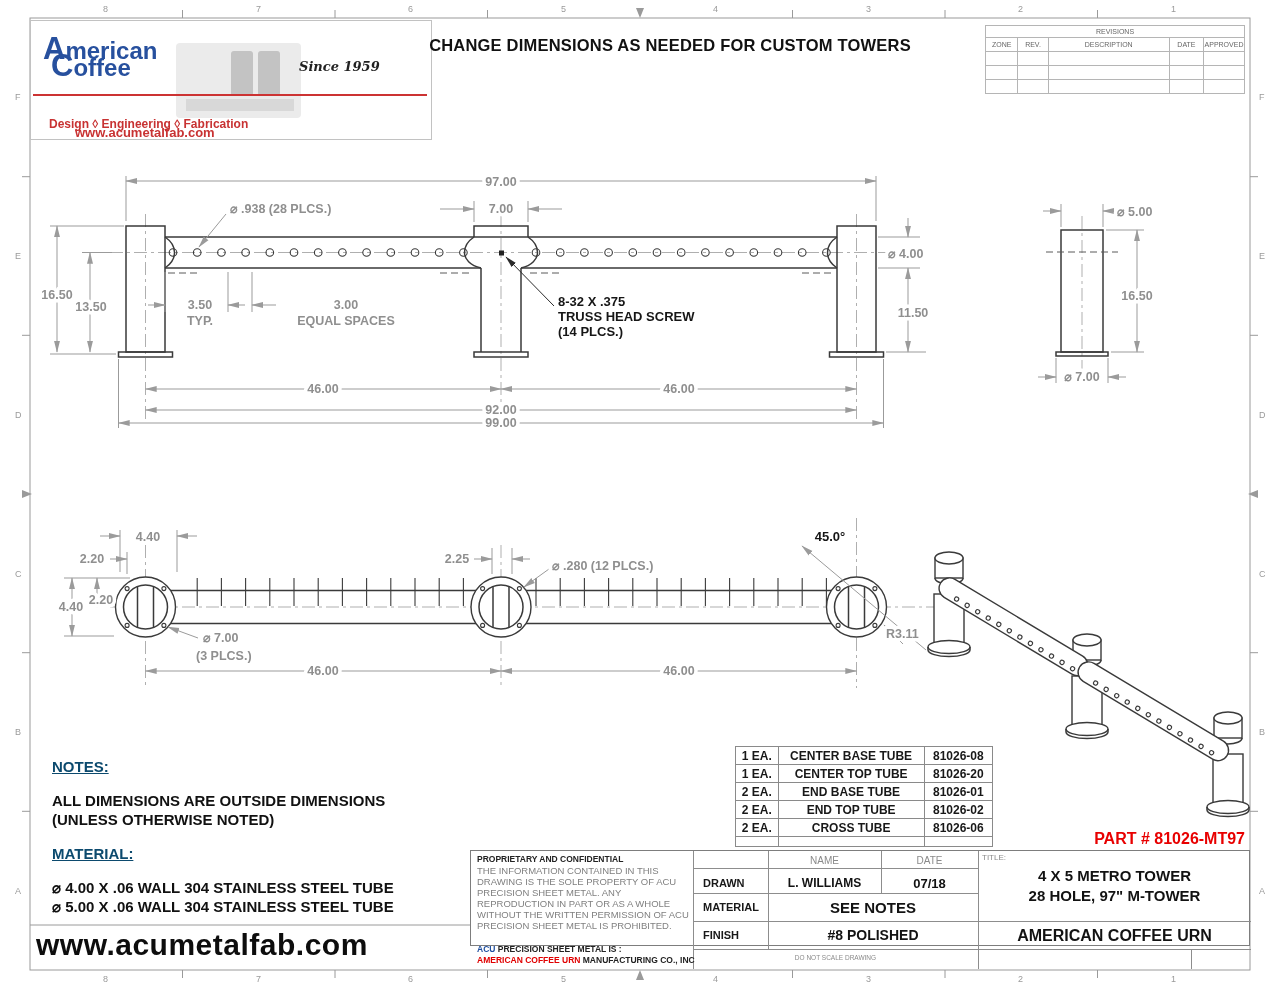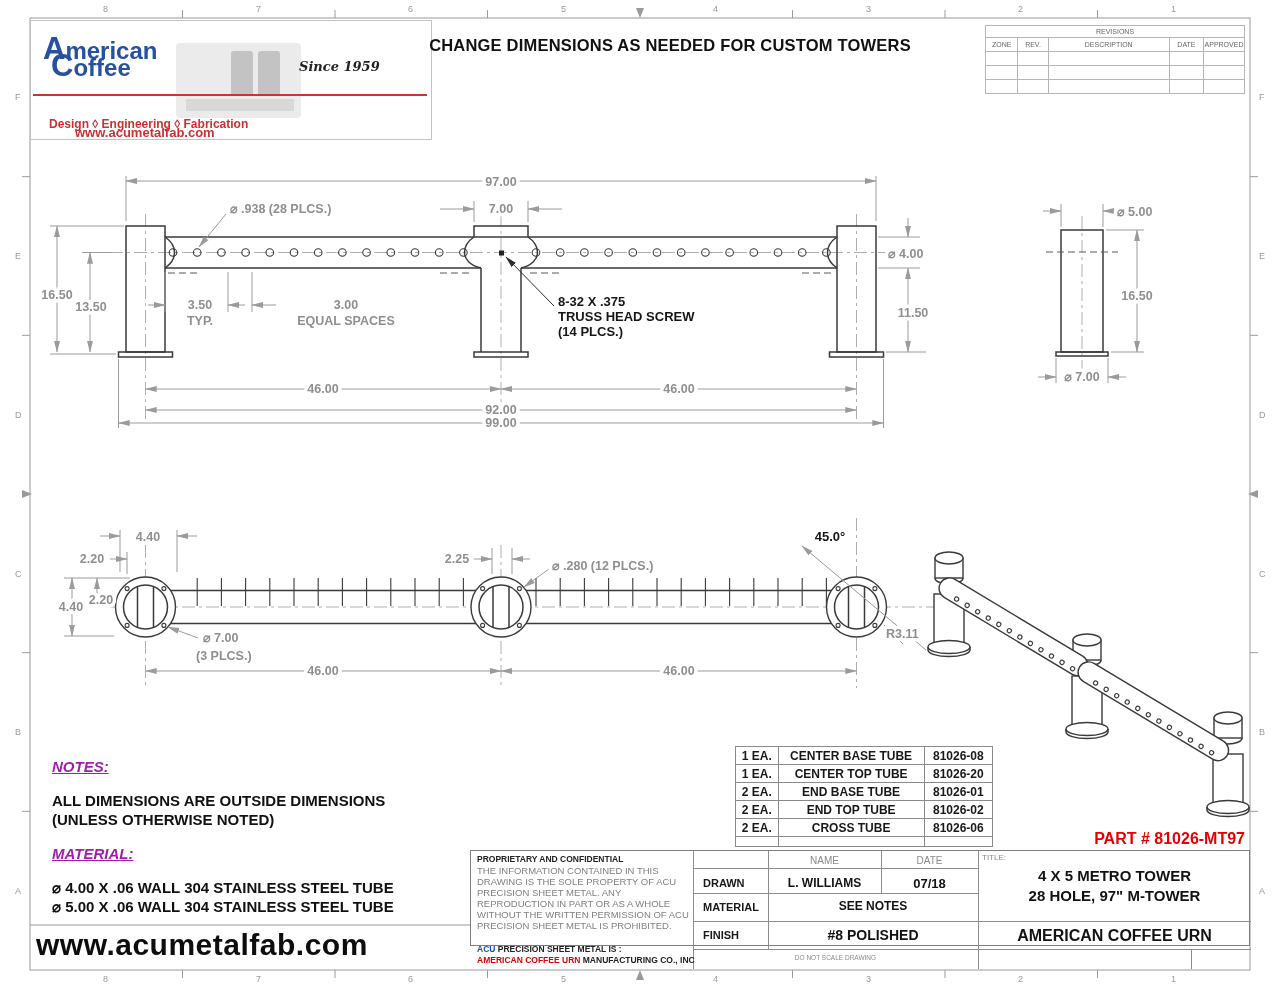--- a/index.html
+++ b/index.html
@@ -21,21 +21,21 @@
   .urn-cyl{position:absolute;background:#b9b9b9;border-radius:3px;}
   .urn-tray{position:absolute;background:#d2d2d2;}
   
   .hdr-note{position:absolute;left:400px;top:36px;width:540px;text-align:center;font-size:16.5px;font-weight:bold;color:#111;letter-spacing:.2px;}
   
   .rev{position:absolute;left:985px;top:25px;width:260px;border-collapse:collapse;font-size:7px;color:#666;}
   .rev td{border:1px solid #b5b5b5;text-align:center;padding:0;height:13px;}
   .rev .t{height:11px;}
   .rev .r{height:14px;}
   
-  .note-h{position:absolute;font-size:15px;font-weight:bold;color:#a21caf;text-decoration:underline;font-style:italic;}
+  .note-h{position:absolute;font-size:15px;font-weight:bold;color:#0c4a6e;text-decoration:underline;}
   .note-t{position:absolute;font-size:15px;font-weight:bold;color:#111;white-space:nowrap;}
   .big-web{position:absolute;left:36px;top:928px;font-size:30px;font-weight:bold;color:#0d0d0d;letter-spacing:.5px;}
   
   .parts{position:absolute;left:735px;top:746px;width:258px;border-collapse:collapse;font-size:12px;font-weight:bold;color:#181818;}
   .parts td{border:1px solid #8a8a8a;text-align:center;padding:0;height:17px;white-space:nowrap;}
   .parts .empty td{height:9px;}
   .partnum{position:absolute;left:1000px;top:830px;width:245px;text-align:right;font-size:16px;font-weight:bold;color:#e80000;white-space:nowrap;}
   
   .tb{position:absolute;left:470px;top:850px;width:780px;height:96px;border:1px solid #7d7d7d;background:#fff;box-sizing:border-box;}
   .tb .vline,.tb .hline{position:absolute;background:#8d8d8d;}
@@ -488,21 +488,21 @@
   <div class="tb-para" style="left:6px;top:14px;width:212px">THE INFORMATION CONTAINED IN THIS DRAWING IS THE SOLE PROPERTY OF ACU PRECISION SHEET METAL.  ANY REPRODUCTION IN PART OR AS A WHOLE WITHOUT THE WRITTEN PERMISSION OF ACU PRECISION SHEET METAL IS PROHIBITED.</div>
   <div class="tb-small" style="left:6px;top:93px"><span class="blue">ACU</span><span> PRECISION SHEET METAL IS :</span></div>
   <div class="tb-small" style="left:6px;top:104px"><span class="red">AMERICAN COFFEE URN</span><span> MANUFACTURING CO., INC</span></div>
 
   <div class="tb-col-hdr" style="left:297px;top:4px;width:113px;text-align:center">NAME</div>
   <div class="tb-col-hdr" style="left:410px;top:4px;width:97px;text-align:center">DATE</div>
   <div class="tb-label" style="left:10px;top:26px;left:232px">DRAWN</div>
   <div class="tb-val" style="left:297px;top:25px;width:113px;font-size:12px">L. WILLIAMS</div>
   <div class="tb-val" style="left:410px;top:25px;width:97px;font-size:13px">07/18</div>
   <div class="tb-label" style="left:232px;top:50px">MATERIAL</div>
-  <div class="tb-val" style="left:297px;top:48px;width:210px;font-size:12px">SEE NOTES</div>
+  <div class="tb-val" style="left:297px;top:48px;width:210px;font-size:15px">SEE NOTES</div>
   <div class="tb-label" style="left:232px;top:78px">FINISH</div>
   <div class="tb-val" style="left:297px;top:76px;width:210px;font-size:14px">#8 POLISHED</div>
   <div class="tb-col-hdr" style="left:222px;top:103px;width:285px;text-align:center;font-size:6.5px">DO NOT SCALE DRAWING</div>
 
   <div class="tb-col-hdr" style="left:511px;top:2px;font-size:8px">TITLE:</div>
   <div class="tb-title" style="left:507px;top:16px;width:273px;font-size:15px">4 X 5 METRO TOWER</div>
   <div class="tb-title" style="left:507px;top:36px;width:273px;font-size:15px">28 HOLE, 97" M-TOWER</div>
   <div class="tb-title" style="left:507px;top:76px;width:273px;font-size:16px">AMERICAN COFFEE URN</div>
 </div>
 

